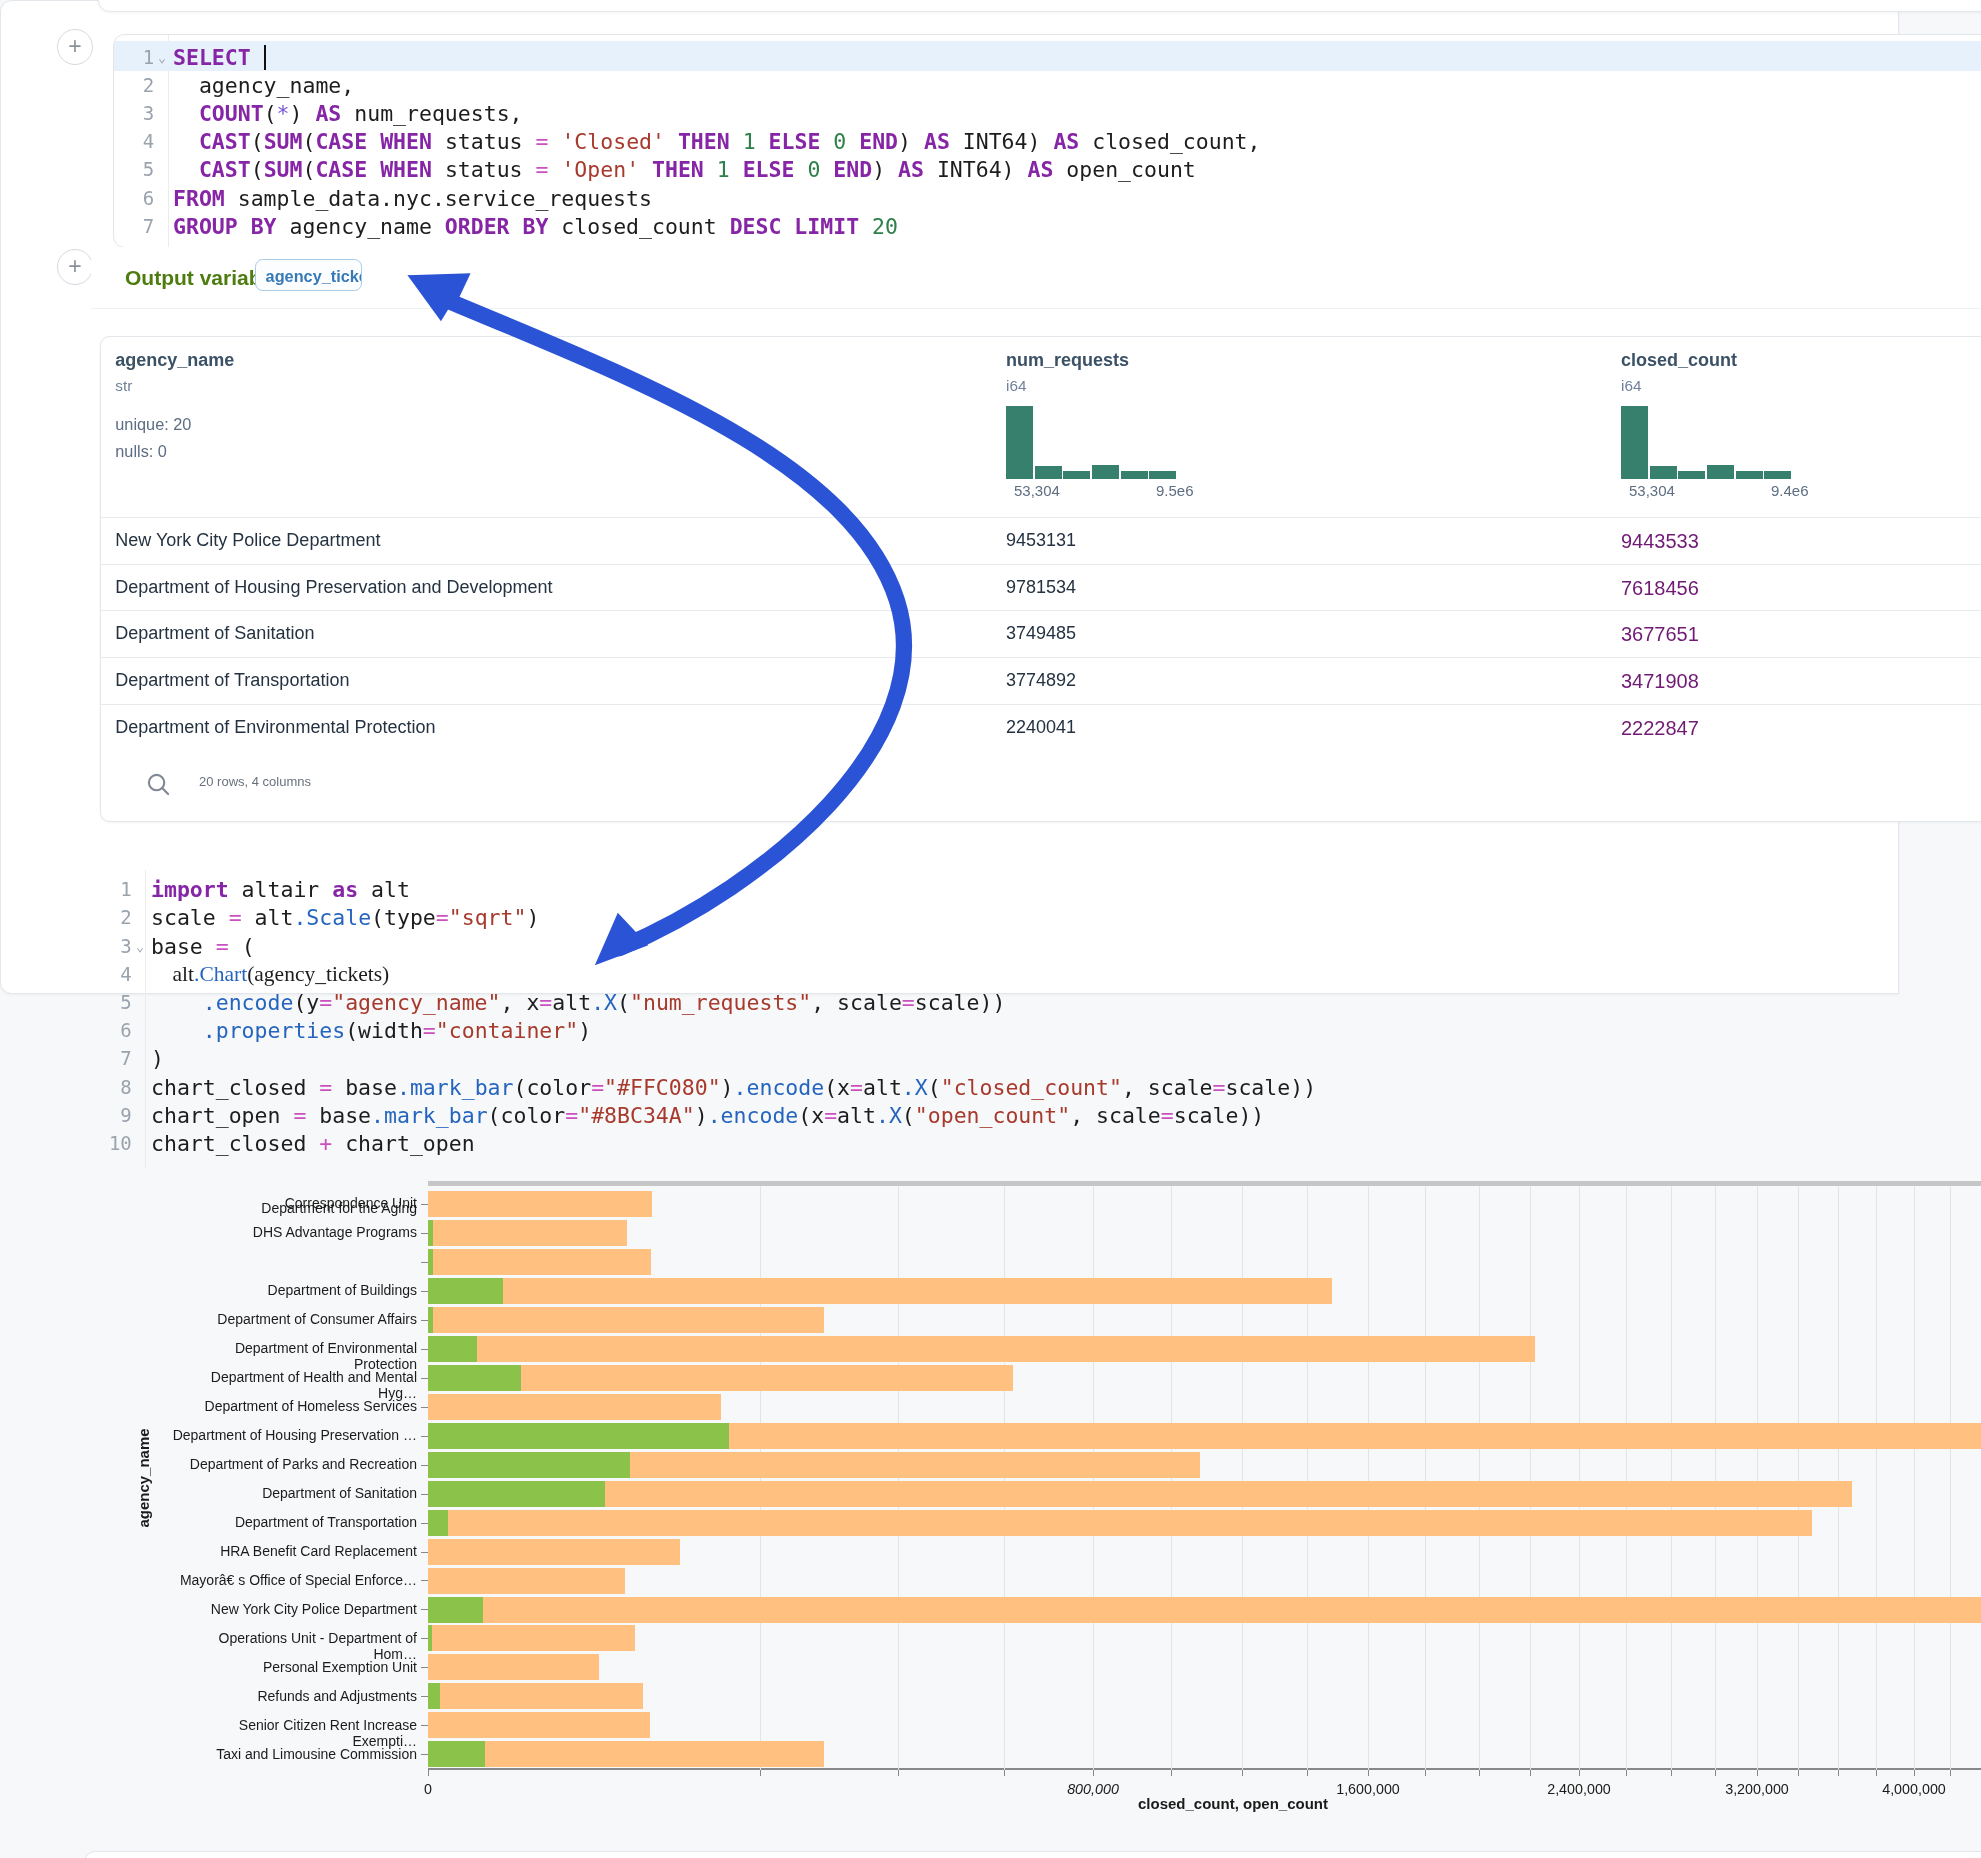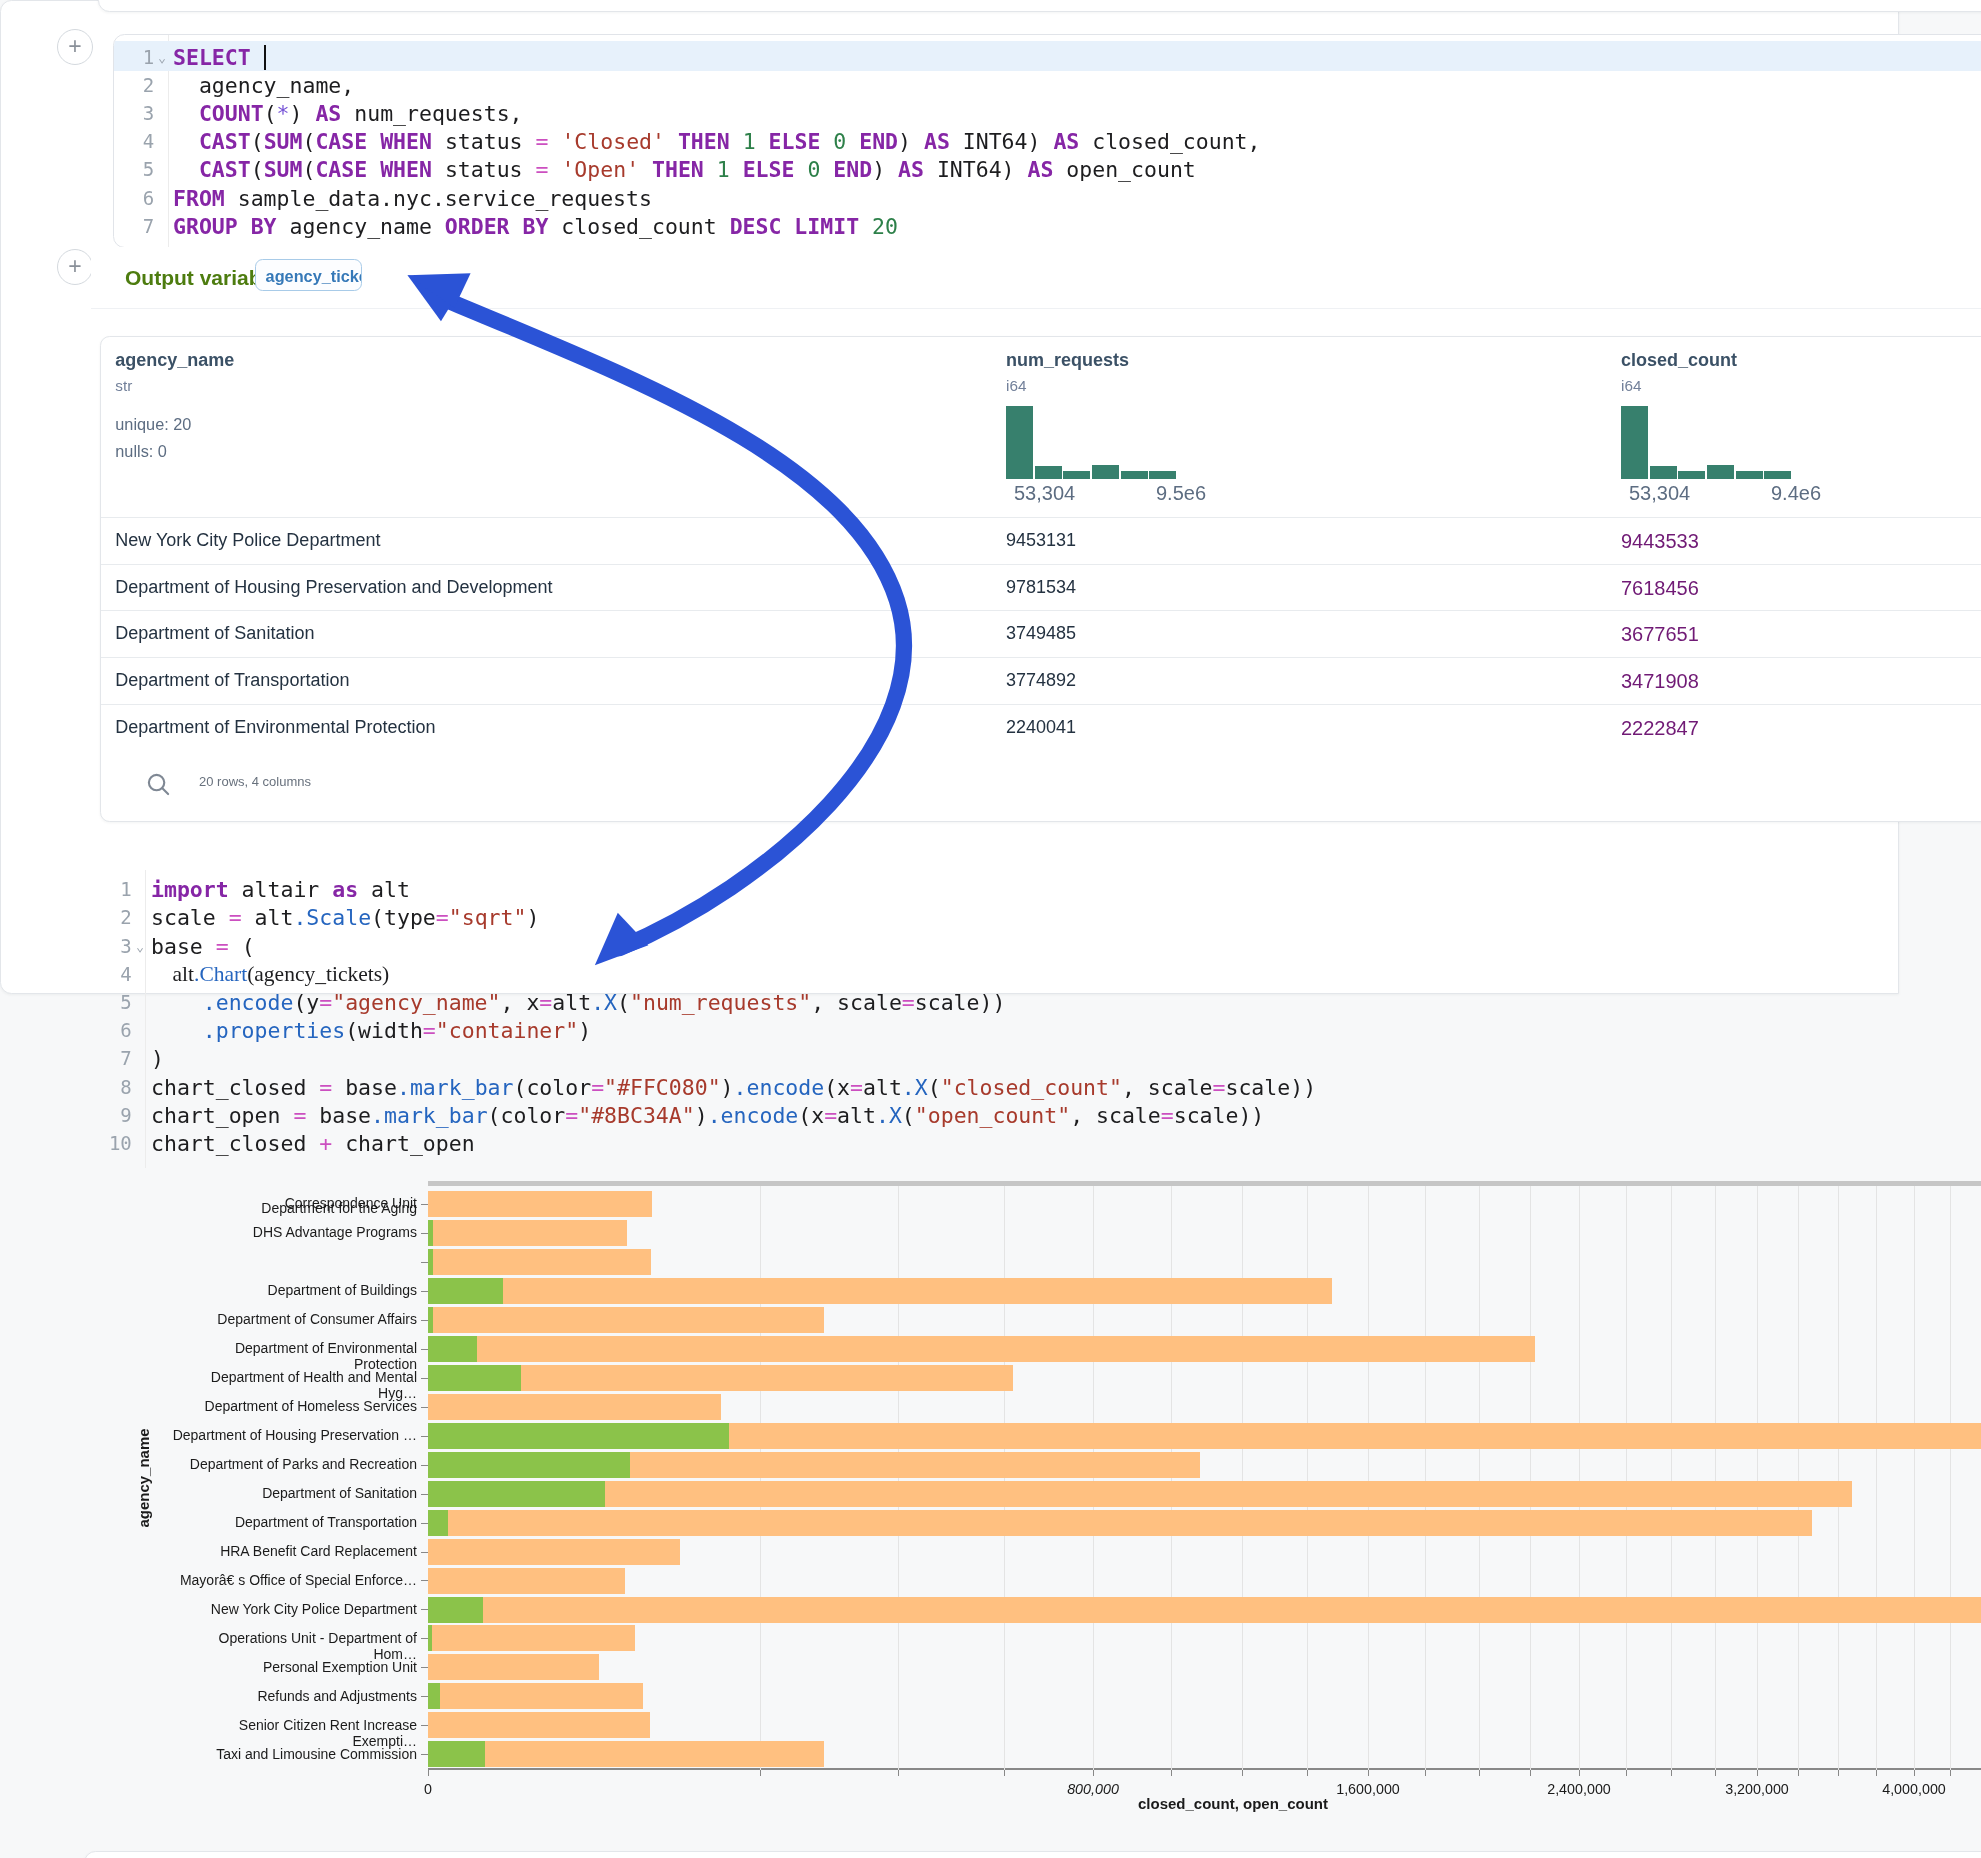--- a/index.html
+++ b/index.html
@@ -44,21 +44,21 @@
                 line-height:32px;padding-left:9.6px;box-sizing:border-box;}
   #outvar-bg{position:absolute;left:91px;top:247px;width:1891px;height:574px;background:#fff;border-radius:0 0 0 11.5px;}
 
   
   #table-card{left:100px;top:336px;width:1881px;height:484px;border-radius:9.6px 0 0 9.6px;}
   .colname{position:absolute;top:13.4px;font-size:18px;font-weight:bold;color:#3b5166;}
   .coltype{position:absolute;top:40px;font-size:15.3px;color:#72809a;}
   .colstat{position:absolute;font-size:16.3px;color:#5d6d82;}
   .hist{position:absolute;top:69px;width:172px;height:73px;}
   .hist .hb{position:absolute;bottom:0;width:27px;background:#37806d;}
-  .histlab{position:absolute;top:145px;font-size:20px;color:#5d6d82;}
+  .histlab{position:absolute;top:145px;font-size:15px;color:#5d6d82;}
   .trow{position:absolute;left:0;width:1881px;height:47px;border-top:1px solid #e8ebee;}
   .trow .c0{position:absolute;left:14.3px;top:11.5px;font-size:18px;color:#243241;}
   .trow .c1{position:absolute;left:905px;top:11.5px;font-size:18px;color:#243241;}
   .trow .c2{position:absolute;left:1520px;top:11.5px;font-size:20px;color:#701a75;}
   #tbl-footer{position:absolute;left:0;top:414px;width:1881px;height:69px;}
   #tbl-footer .ftext{position:absolute;left:98px;top:23px;font-size:13px;color:#68717d;}
   #search-ico{position:absolute;left:45px;top:21px;}
 
   
   .bar{position:absolute;height:26px;}

